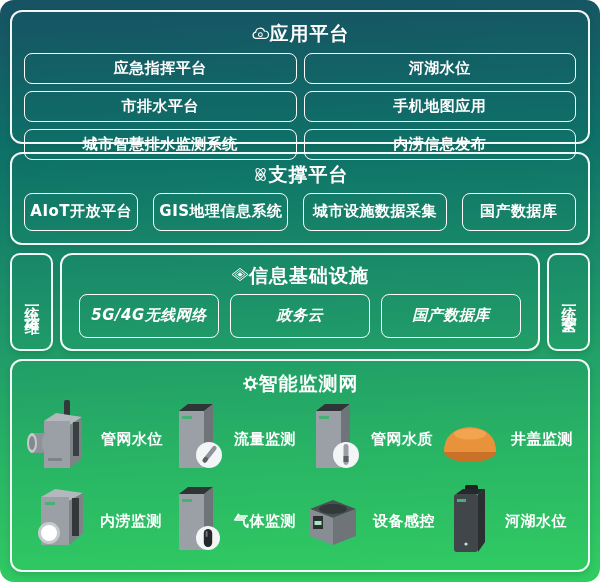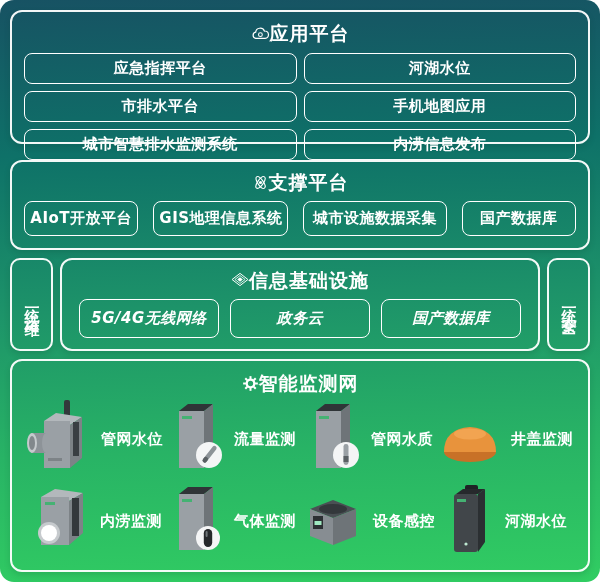--- a/index.html
+++ b/index.html
@@ -21,21 +21,21 @@
   .btn{
     border:1.5px solid #ffffff;border-radius:8px;color:#ffffff;
     font-size:15px;font-weight:600;letter-spacing:.5px;
     display:flex;align-items:center;justify-content:center;
     padding:4px 4px;box-sizing:border-box;min-height:31px;
   }
   
   .sec-app{height:134px;padding:8px 12px 11px;}
   .sec-app .grid{flex:1;display:grid;grid-template-columns:repeat(2,1fr);gap:7px;margin-top:7px;}
   
-  .sec-support{height:97px;padding:7px 12px 12px;margin-top:8px;}
+  .sec-support{height:97px;padding:7px 12px 12px;}
   .sec-support .grid{flex:1;display:grid;grid-template-columns:1fr 1.18fr 1.25fr 1fr;gap:15px;margin-top:6px;}
   
   .row-infra{height:104px;display:flex;gap:7px;}
   .vbar{
     width:43px;flex:0 0 43px;border:2px solid rgba(255,255,255,.95);border-radius:10px;
     box-sizing:border-box;display:flex;align-items:center;justify-content:center;
     color:#fff;font-size:15px;font-weight:bold;
     writing-mode:vertical-lr;letter-spacing:4px;box-shadow:0 3px 6px rgba(0,45,35,.15);
   }
   .sec-infra{flex:1;padding:7px 14px 11px;height:auto;}

